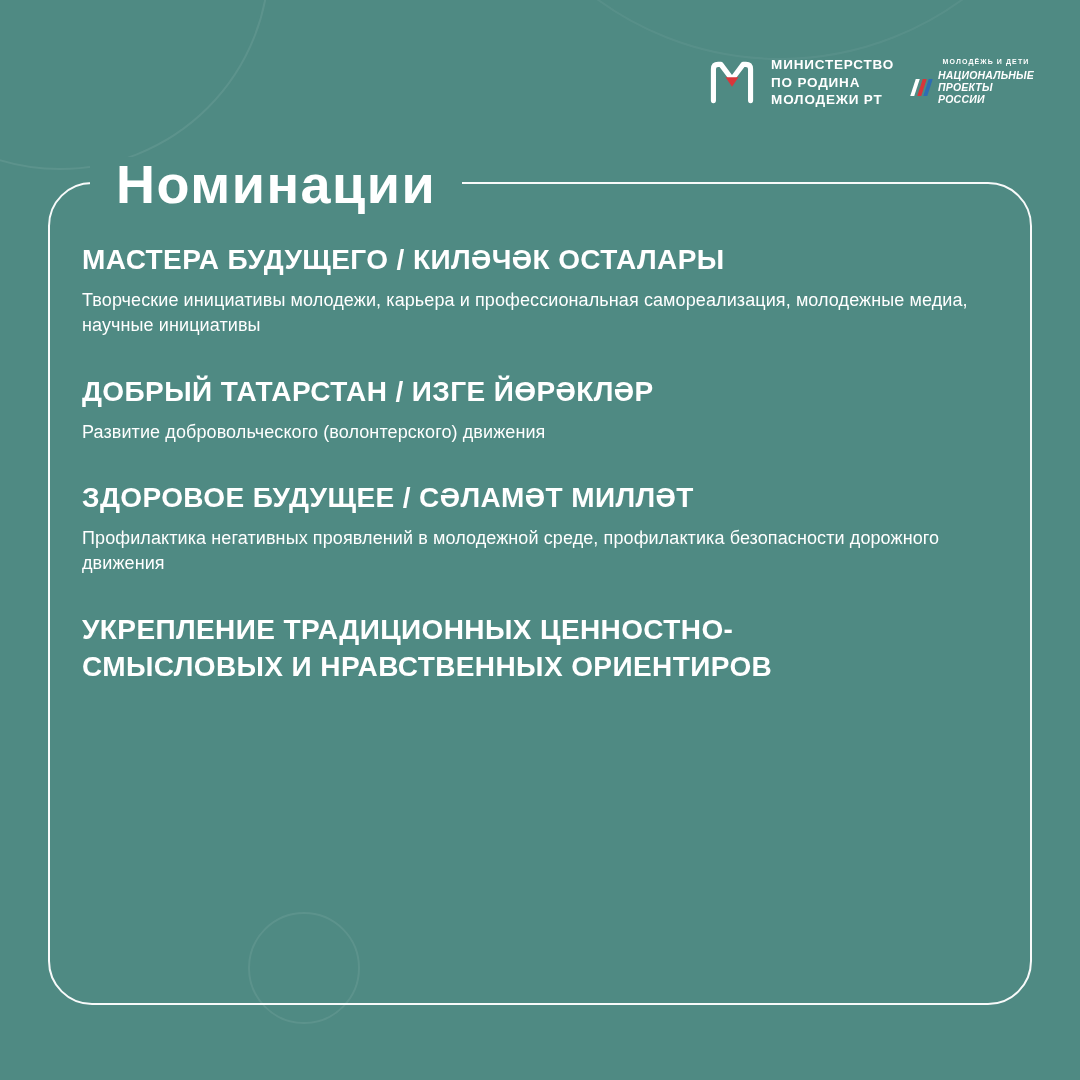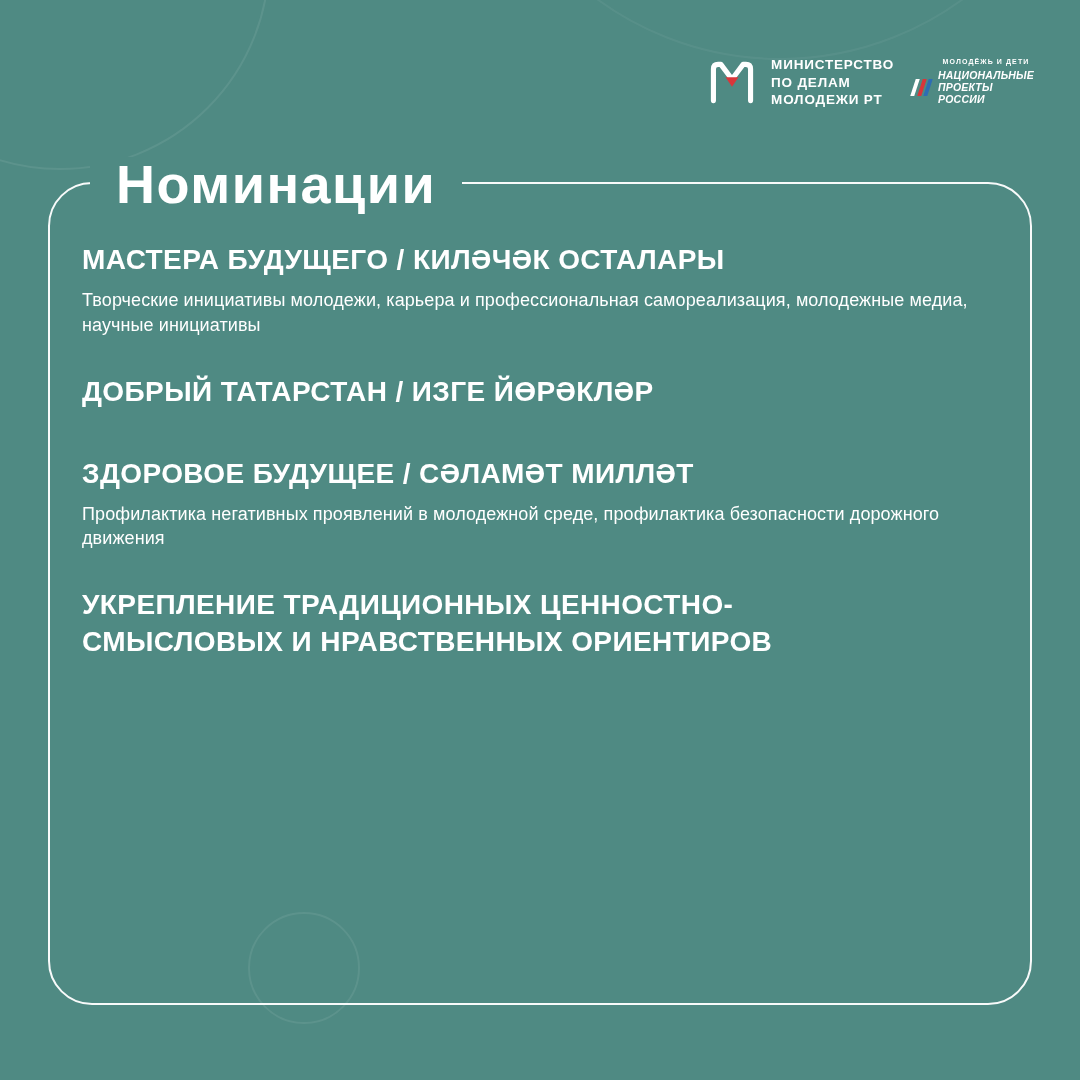--- a/index.html
+++ b/index.html
@@ -75,21 +75,21 @@
 
     <div class="ministry-logo">
       <span>
         <svg width="52" height="52" viewBox="0 0 56 56" aria-hidden="true">
           <path d="M8 48 V14 q0-5 5-5 h3 l12 16 12-16 h3 q5 0 5 5 v34" fill="none" stroke="#ffffff" stroke-width="5.5" stroke-linecap="round" stroke-linejoin="round"></path>
           <path d="M21 23 h14 l-7 10 z" fill="#d9363a"></path>
         </svg>
       </span>
       <div class="ministry-text">
         <div>МИНИСТЕРСТВО</div>
-        <div>ПО ДЕЛАМ</div>
+        <div>ПО РОДИНА</div>
         <div>МОЛОДЕЖИ РТ</div>
       </div>
     </div>
 
     <div class="np-logo">
       <div class="np-tagline">МОЛОДЁЖЬ И ДЕТИ</div>
       <div class="np-main">
         <span class="np-flag">
           <i class="f-white"></i>
             <i class="f-red"></i>
@@ -109,20 +109,21 @@
     <div class="panel-title">Номинации</div>
     <div class="nominations" id="nominations-list">
   <div class="nomination">
     <div class="nom-heading">МАСТЕРА БУДУЩЕГО / КИЛӘЧӘК ОСТАЛАРЫ</div>
     <div class="nom-desc">Творческие инициативы молодежи, карьера и профессиональная самореализация, молодежные медиа, научные инициативы</div>
   </div>
 
 
   <div class="nomination">
     <div class="nom-heading">ДОБРЫЙ ТАТАРСТАН / ИЗГЕ ЙӨРӘКЛӘР</div>
+    <div class="nom-desc">Развитие добровольческого (волонтерского) движения</div>
   </div>
 
   <div class="nomination">
     <div class="nom-heading">ЗДОРОВОЕ БУДУЩЕЕ / СӘЛАМӘТ МИЛЛӘТ</div>
     <div class="nom-desc">Профилактика негативных проявлений в молодежной среде, профилактика безопасности дорожного движения</div>
   </div>
 
   <div class="nomination">
     <div class="nom-heading">УКРЕПЛЕНИЕ ТРАДИЦИОННЫХ ЦЕННОСТНО-
 СМЫСЛОВЫХ И НРАВСТВЕННЫХ ОРИЕНТИРОВ</div>

